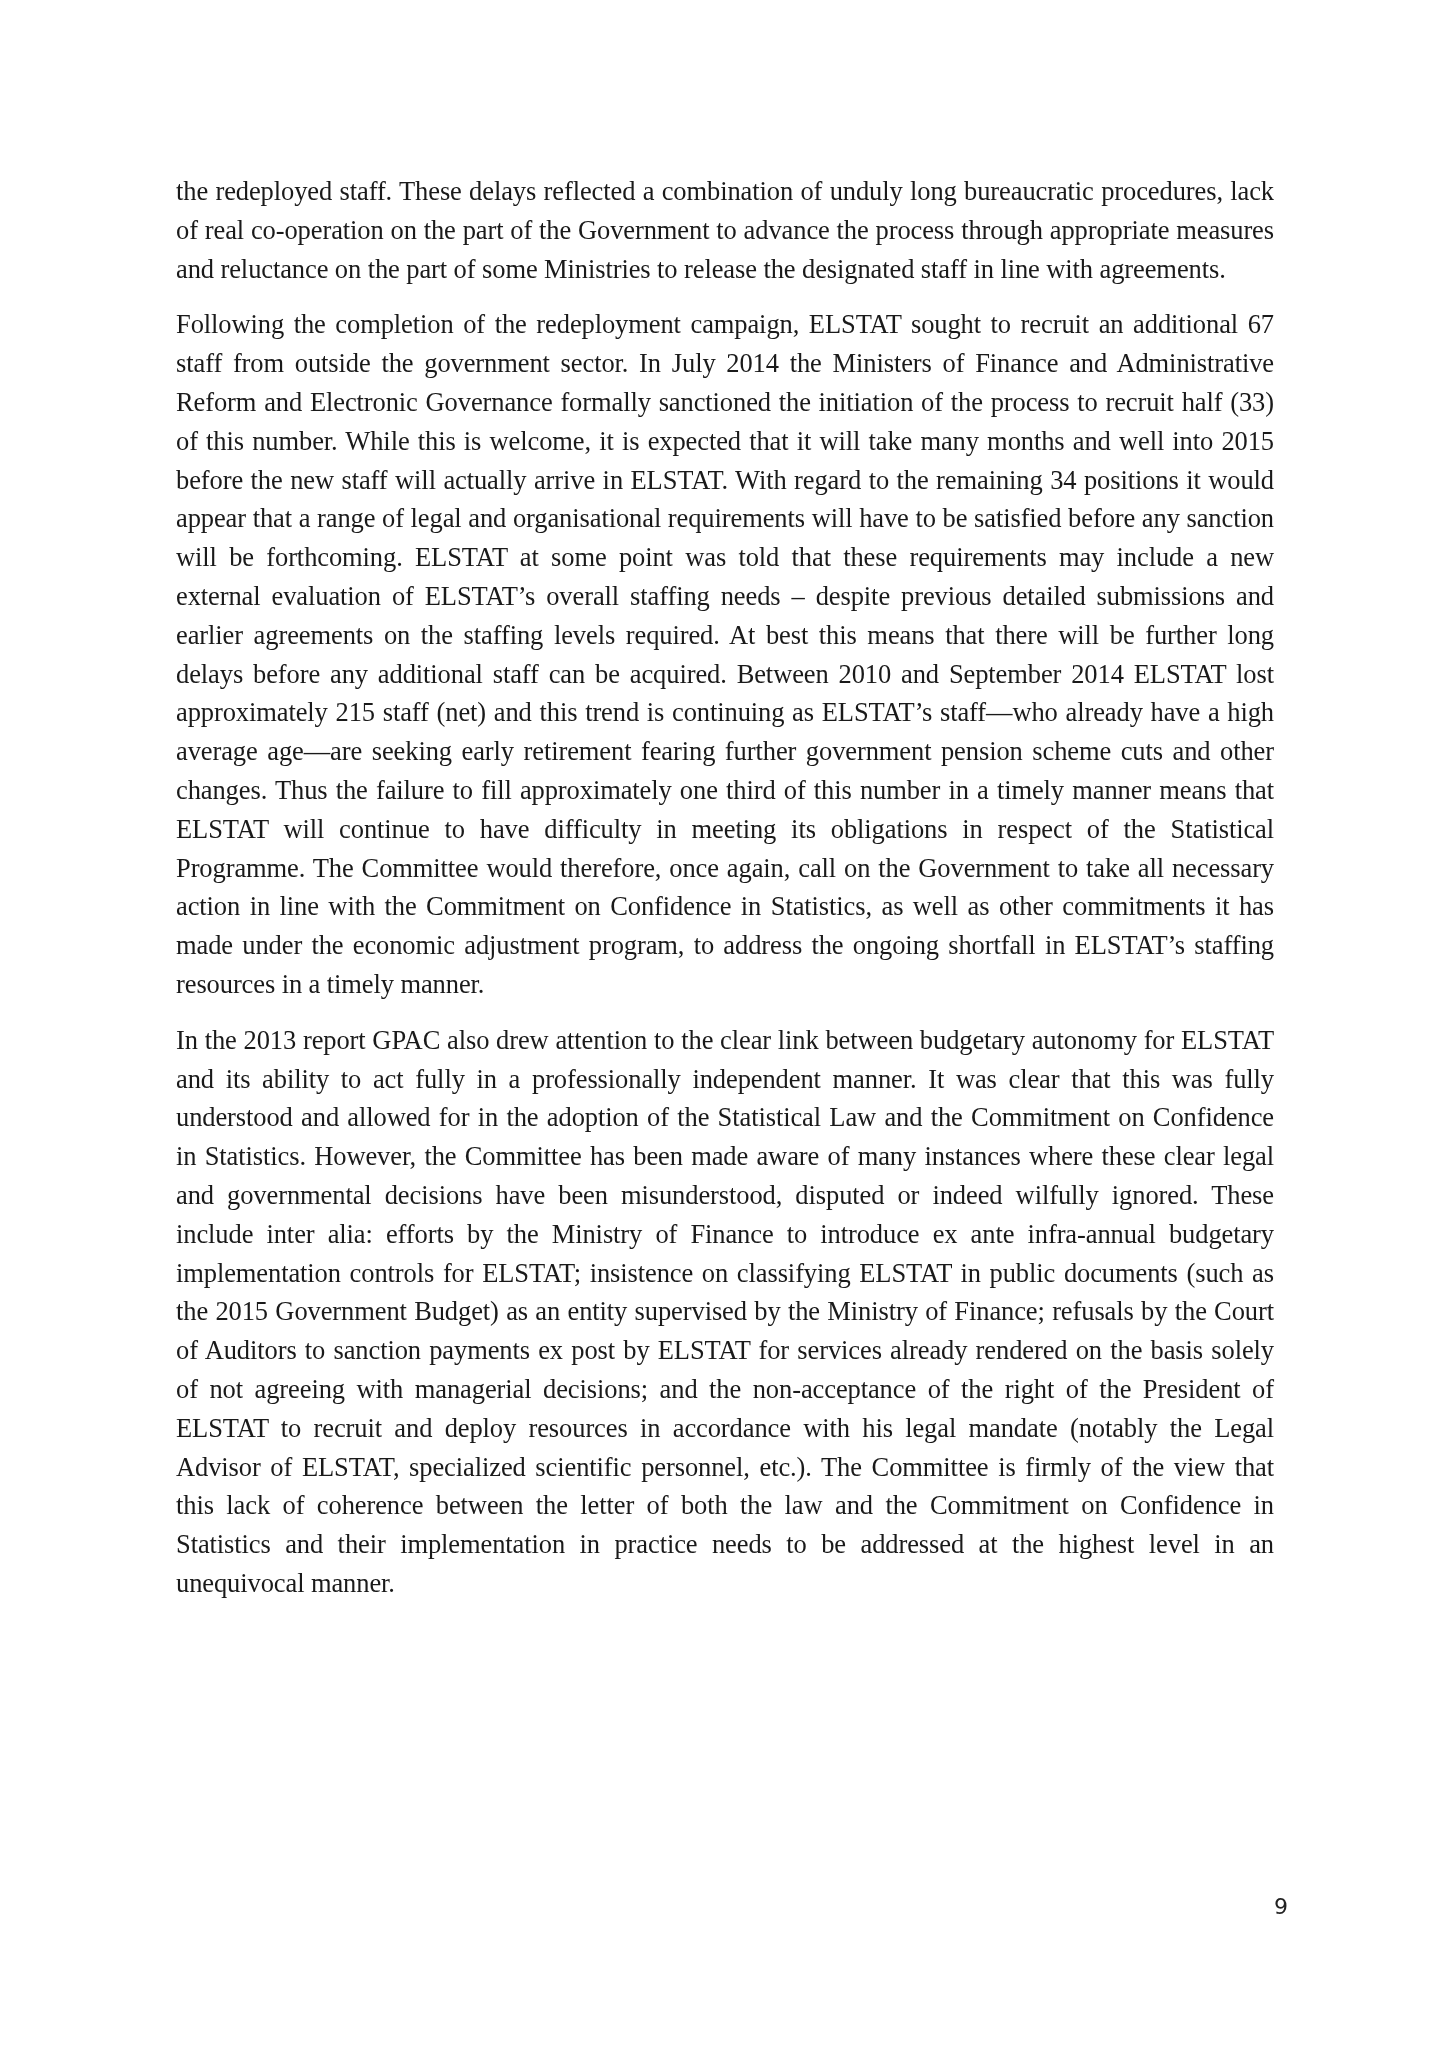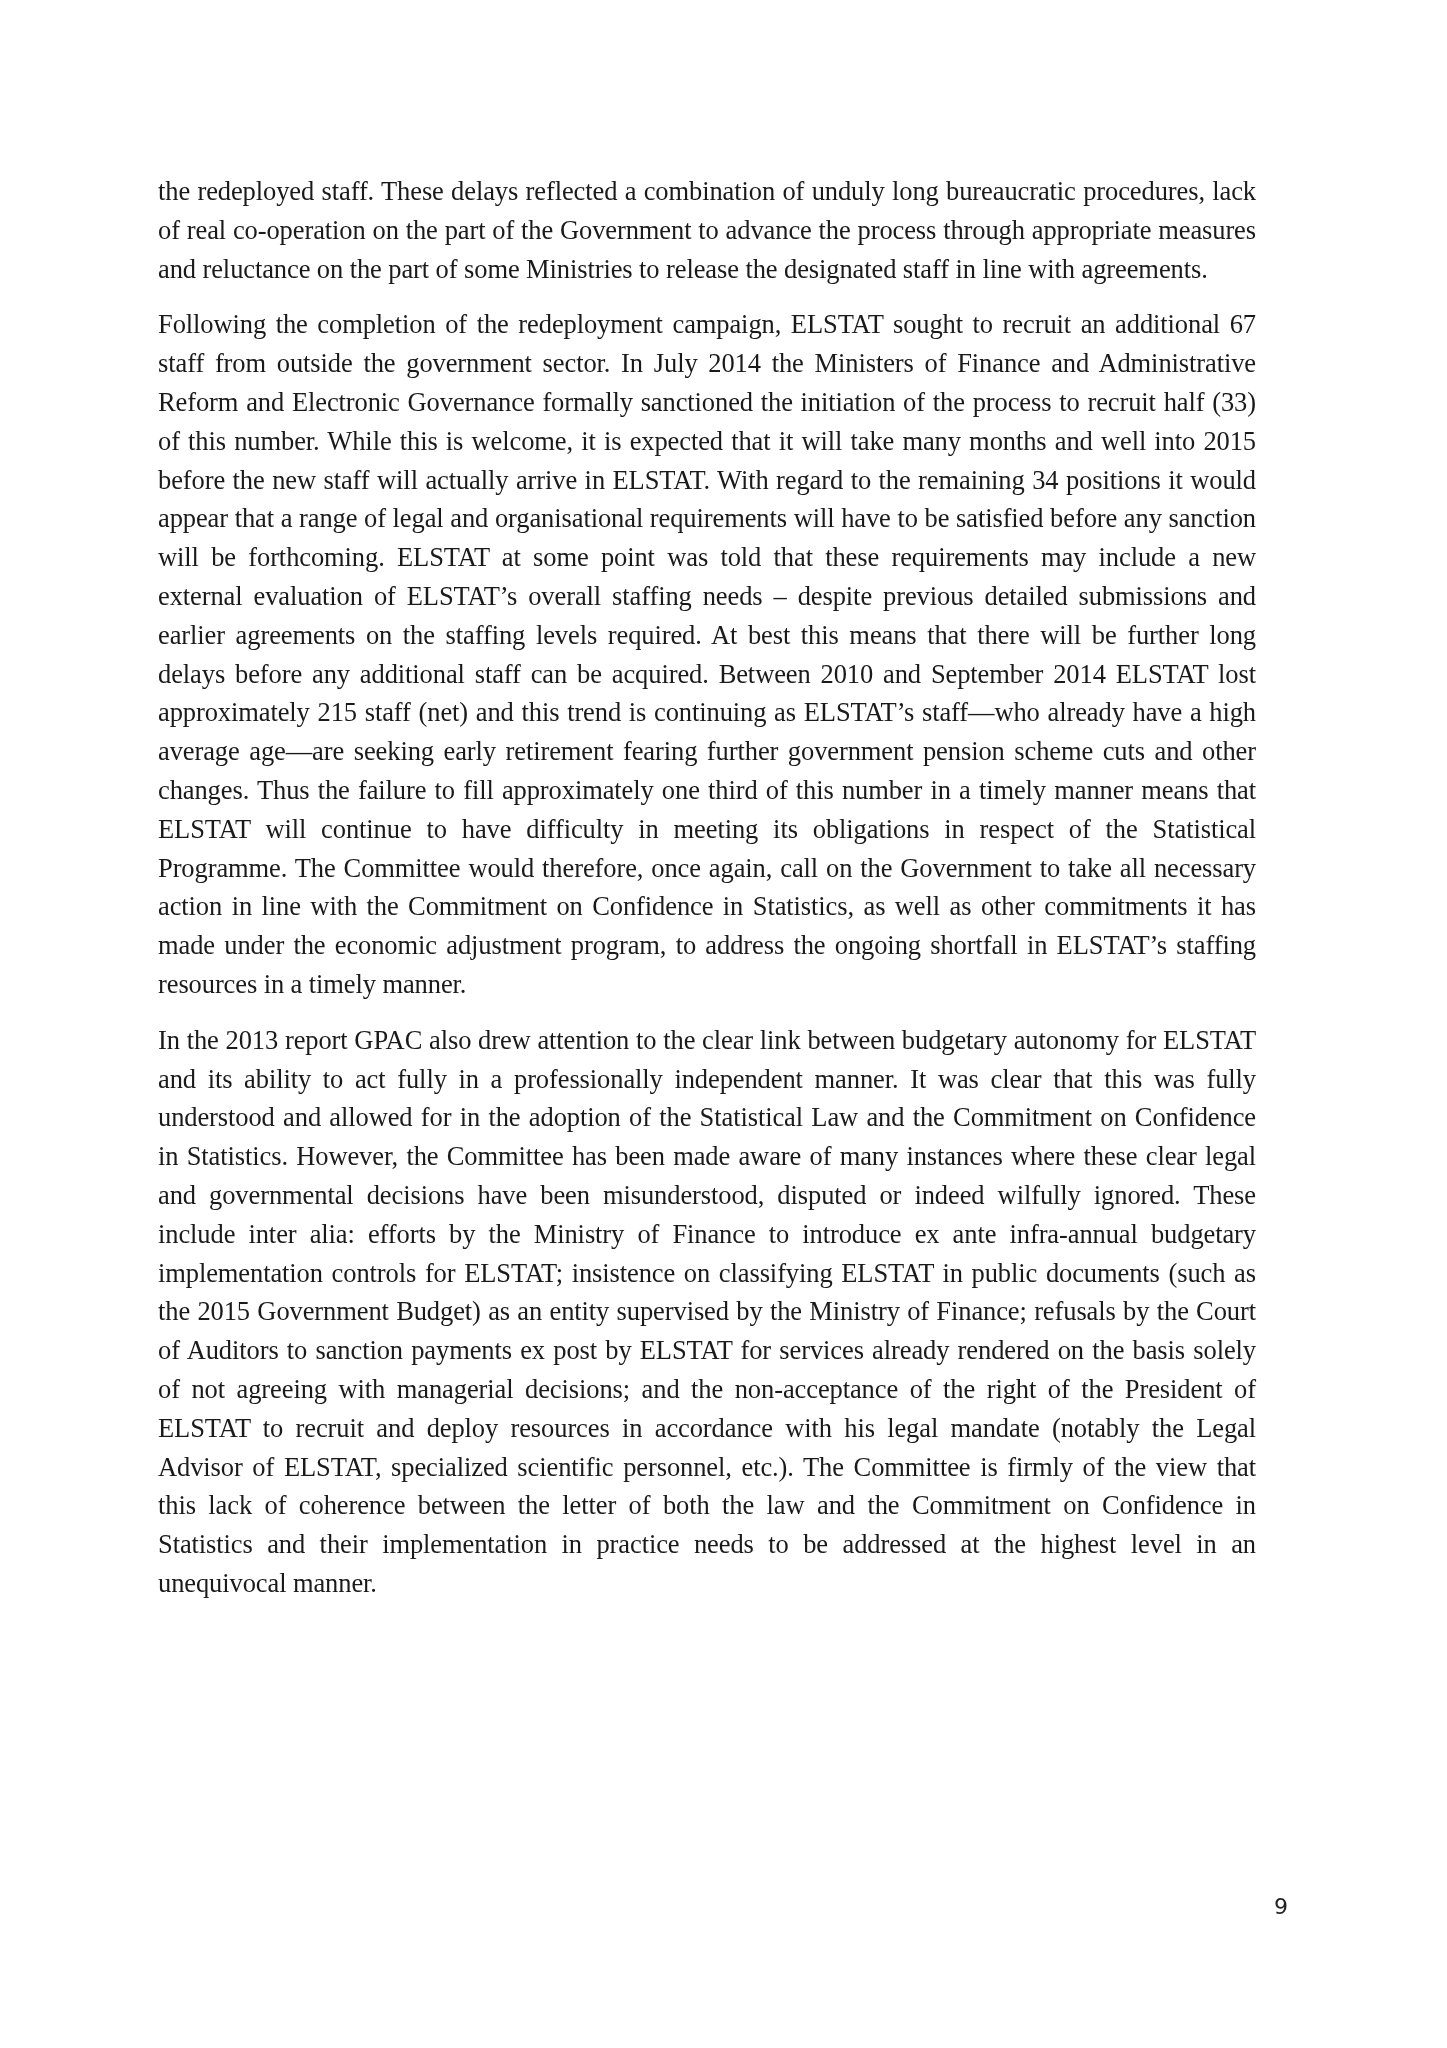--- a/index.html
+++ b/index.html
@@ -17,21 +17,21 @@
     .page {
       position: absolute;
       left: 0;
       top: 0;
       width: 1447px;
       height: 2048px;
       background: #ffffff;
     }
     .body-text {
       position: absolute;
-      left: 158px;
+      left: 176px;
       top: 172px;
       width: 1098px;
       font-family: "Liberation Serif", "DejaVu Serif", serif;
       font-size: 26.5px;
       line-height: 38.8px;
       text-align: justify;
       letter-spacing: -0.1px;
     }
     .body-text p {
       margin: 0 0 17px 0;

